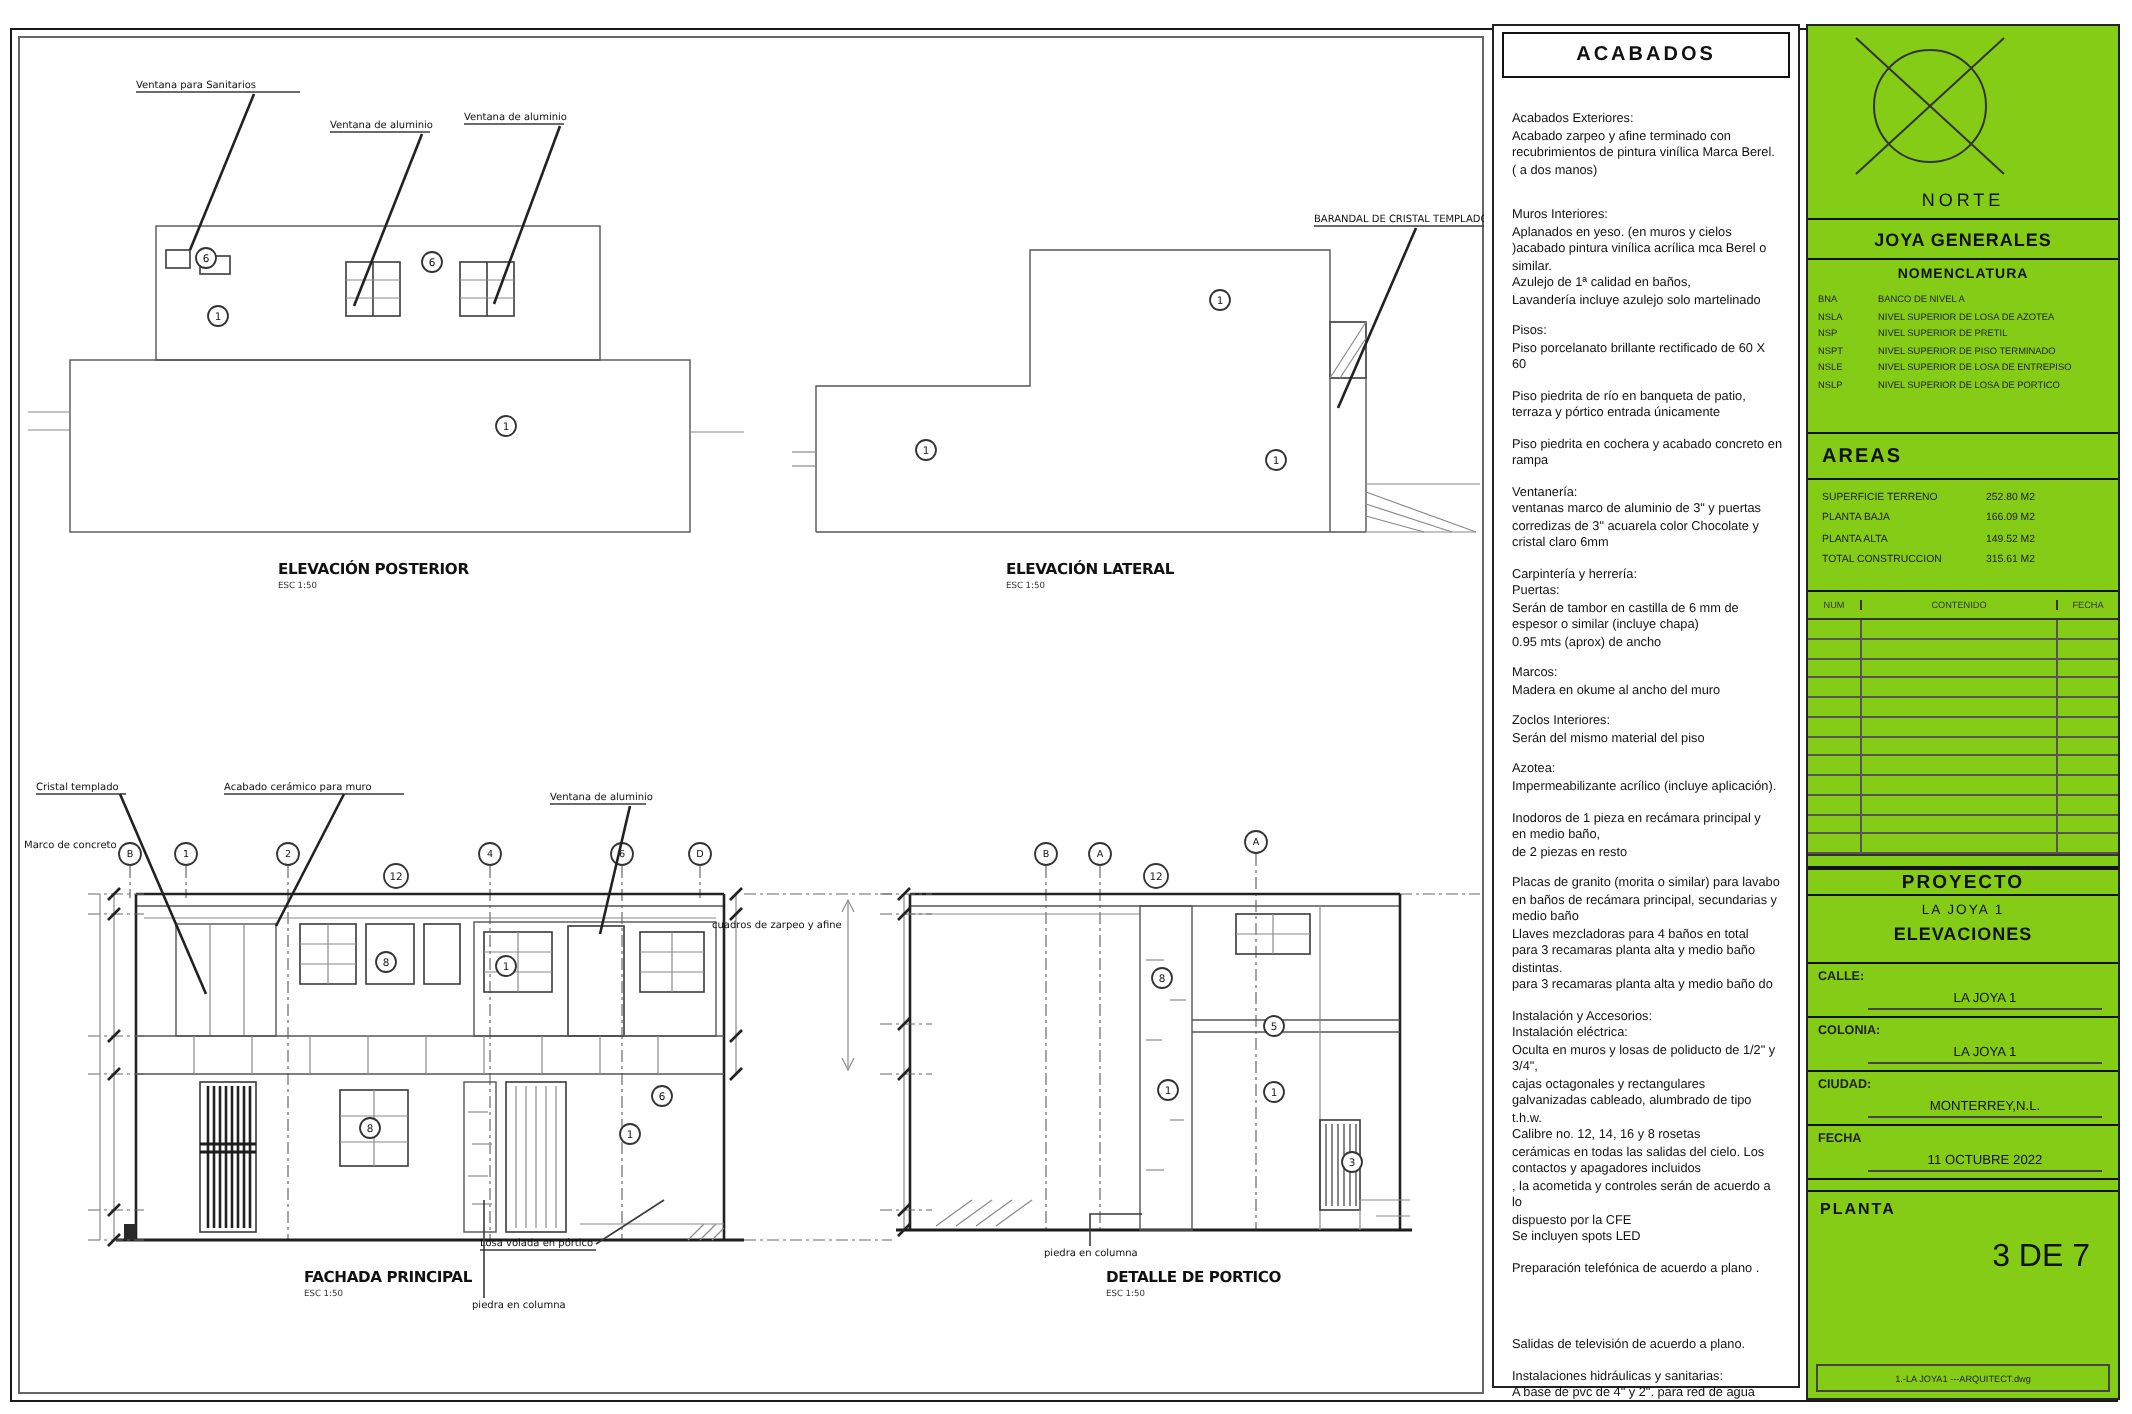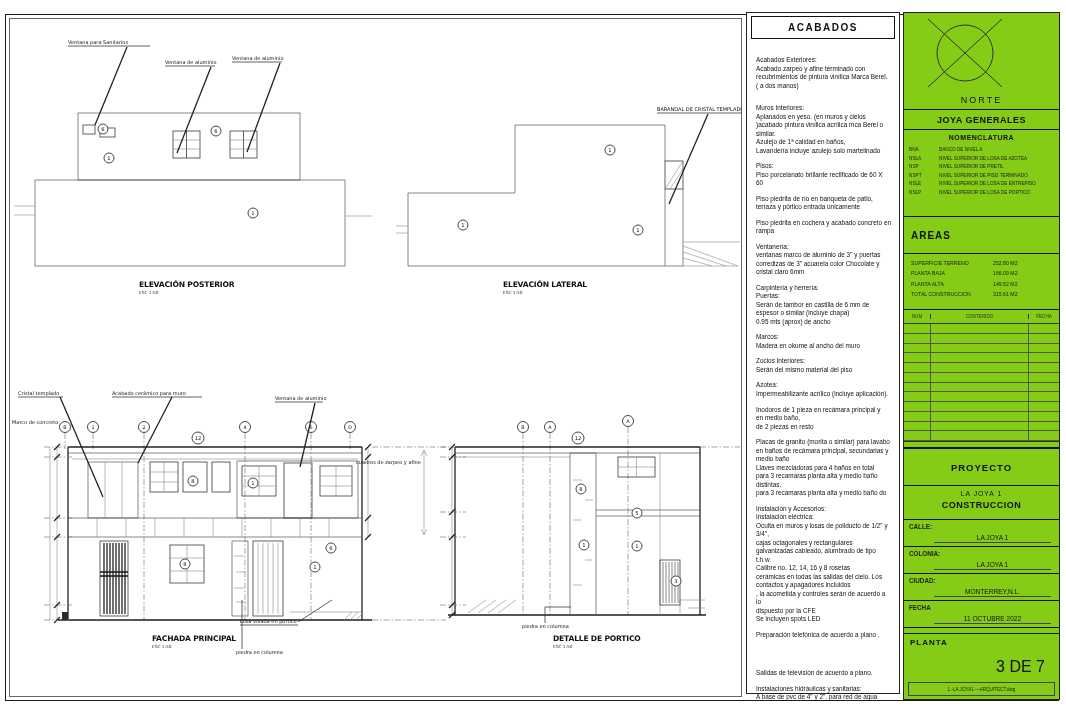--- a/index.html
+++ b/index.html
@@ -37,34 +37,34 @@
   #right-panel{left:903px;top:12px;width:157px;height:688px;border:1px solid #222;background:#84cc16;display:flex;flex-direction:column;}
   .rp-sec{box-sizing:border-box;flex:none;}
   .rp-hdr{border-top:1.4px solid #111;border-bottom:1.4px solid #111;display:flex;align-items:center;font-weight:bold;}
   #norte-box{height:96px;position:relative;}
   #norte-label{position:absolute;left:0;right:0;bottom:4px;text-align:center;font-size:9px;letter-spacing:2px;}
   #notas-hdr{height:21px;justify-content:center;font-size:9px;letter-spacing:0.5px;}
   #nomenclatura{height:86px;padding:4px 5px 0 5px;}
   #nomen-title{text-align:center;font-size:7px;font-weight:bold;letter-spacing:0.5px;margin-bottom:6px;}
   .nom-row{display:flex;font-size:4.7px;margin-bottom:3.6px;color:#222;}
   .nom-abbr{width:30px;flex:none;}
-  #areas-hdr{height:38px;font-size:10px;padding-left:7px;letter-spacing:1px;}
+  #areas-hdr{height:24px;font-size:10px;padding-left:7px;letter-spacing:1px;}
   #areas-body{height:56px;padding:6px 6px 0 7px;border-bottom:1.4px solid #111;}
   .area-row{display:flex;font-size:5.2px;margin-bottom:4.4px;color:#222;}
   .area-label{width:82px;flex:none;}
   #obs-hdr{height:22px;font-size:10px;padding-left:7px;letter-spacing:1px;border-top:none;}
   #obs-table{height:132px;display:flex;flex-direction:column;border-bottom:1px solid #333;}
   .obs-head{display:flex;height:13px;flex:none;border-bottom:0.8px solid #333;font-size:4.6px;color:#333;align-items:center;text-align:center;}
   .obs-row{display:flex;flex:1;border-bottom:0.6px solid #555;}
   .obs-c1{width:26px;flex:none;border-right:0.6px solid #555;}
   .obs-c2{flex:1;border-right:0.6px solid #555;}
   .obs-c3{width:30px;flex:none;}
   .obs-head .obs-c1,.obs-head .obs-c2,.obs-head .obs-c3{display:flex;align-items:center;justify-content:center;border-color:#333;}
   #rp-spacer1{height:6px;border-bottom:1.4px solid #111;}
-  #proyecto-hdr{height:38px;justify-content:center;font-size:9.5px;letter-spacing:1px;}
+  #proyecto-hdr{height:14px;justify-content:center;font-size:9.5px;letter-spacing:1px;}
   #proyecto-name{height:34px;border-bottom:1.2px solid #111;text-align:center;padding-top:4px;}
   #proyecto-name .l1{font-size:6.8px;letter-spacing:1px;}
   #proyecto-name .l2{font-size:9px;font-weight:bold;letter-spacing:0.5px;margin-top:3px;}
   .field-box{height:27px;border-bottom:1.2px solid #111;position:relative;}
   .field-label{position:absolute;left:5px;top:3px;font-size:6.3px;font-weight:bold;color:#222;}
   .field-value{position:absolute;left:30px;right:8px;bottom:3px;text-align:center;font-size:6.6px;border-bottom:0.7px solid #444;padding-bottom:1px;}
   #rp-spacer2{height:6px;border-bottom:1.2px solid #111;}
   #plano-box{flex:1;position:relative;}
   #plano-label{position:absolute;left:6px;top:4px;font-size:8px;font-weight:bold;letter-spacing:1px;}
   #plano-number{position:absolute;right:14px;top:24px;font-size:16px;font-weight:normal;}
@@ -646,21 +646,21 @@
         <div class="obs-c3"></div>
       </div>
   </div>
 
   <div class="rp-sec" id="rp-spacer1"></div>
 
   <div class="rp-sec rp-hdr" id="proyecto-hdr">PROYECTO</div>
 
   <div class="rp-sec" id="proyecto-name">
     <div class="l1">LA  JOYA 1</div>
-    <div class="l2">CONSTRUCCION</div>
+    <div class="l2">ELEVACIONES</div>
   </div>
 
   <div class="rp-sec field-box">
     <span class="field-label">CALLE:</span>
     <span class="field-value">LA JOYA 1</span>
   </div>
   <div class="rp-sec field-box">
     <span class="field-label">COLONIA:</span>
     <span class="field-value">LA JOYA 1</span>
   </div>

